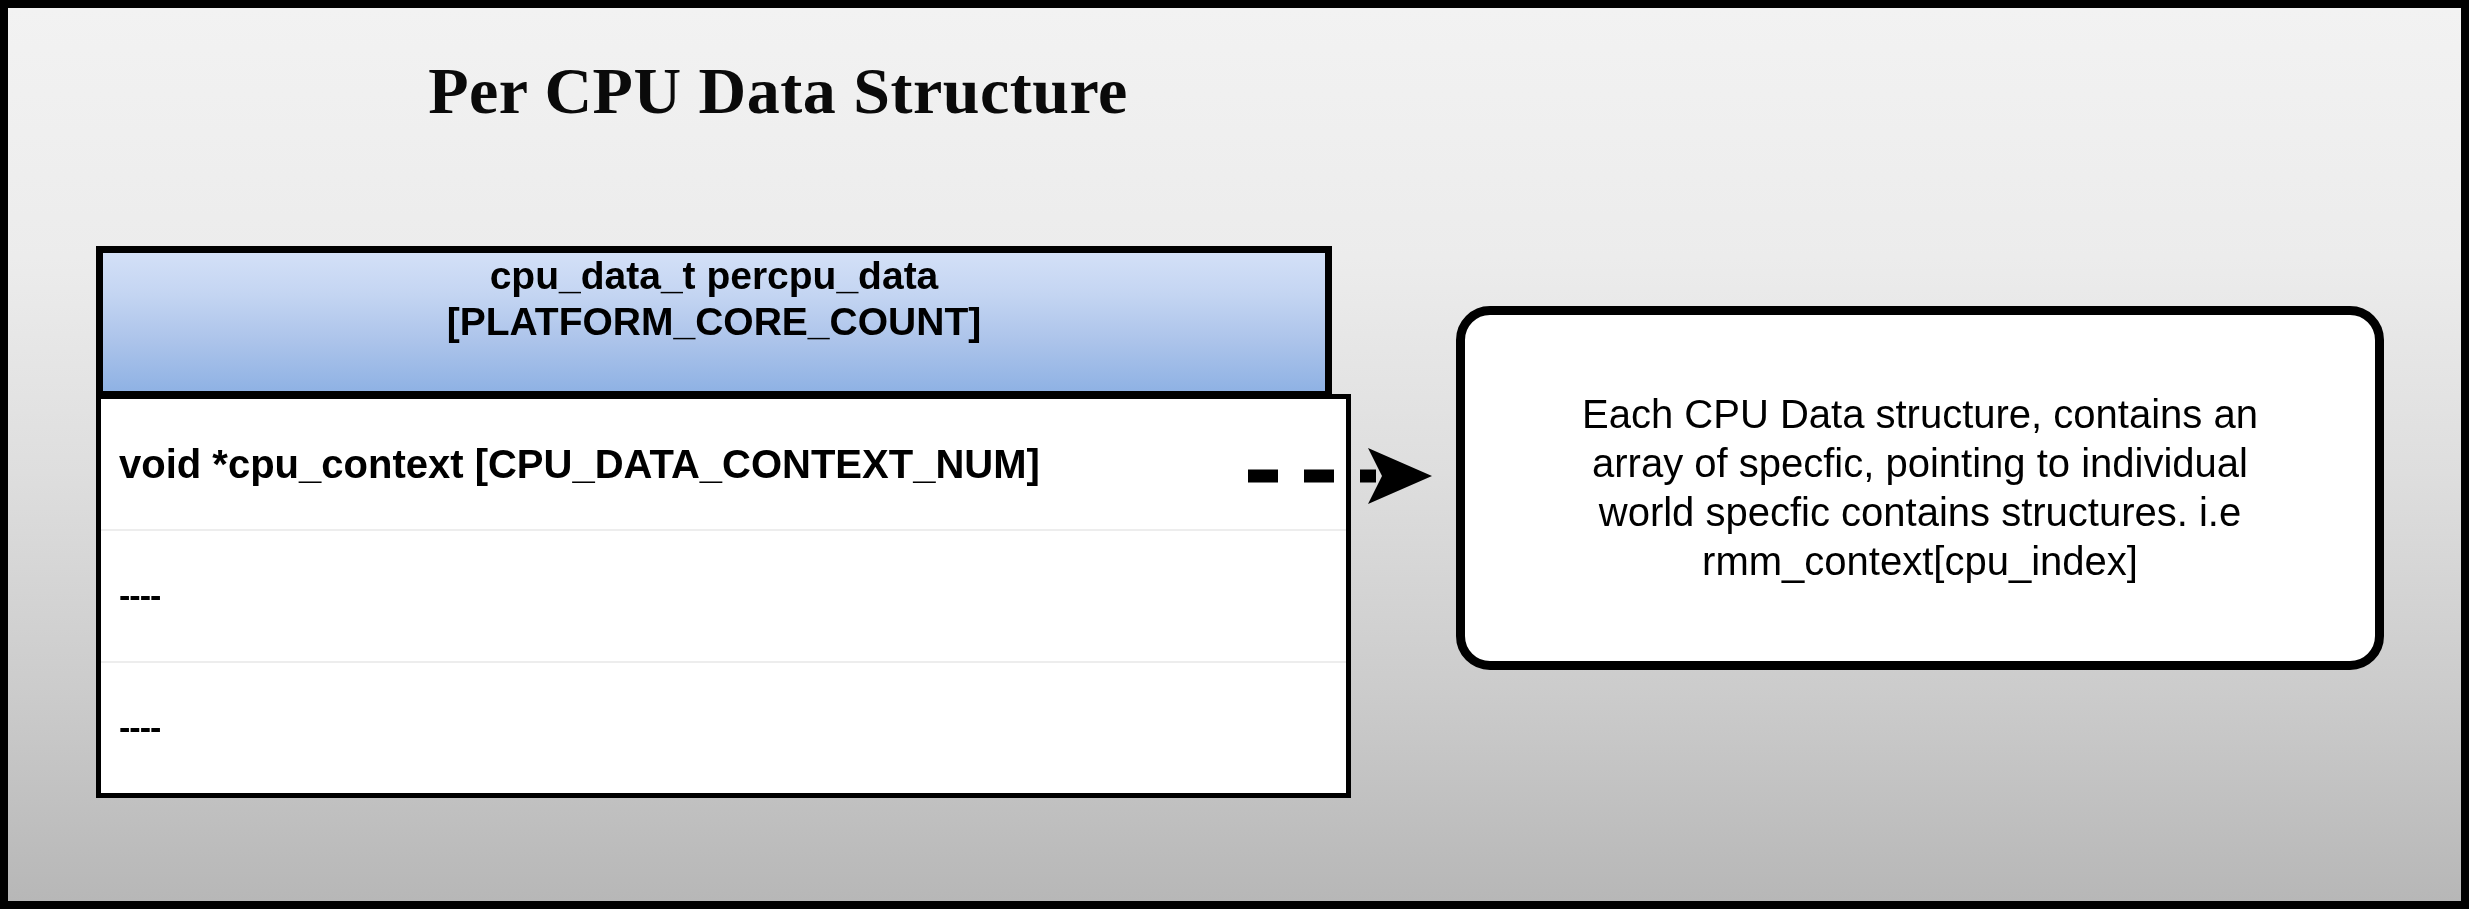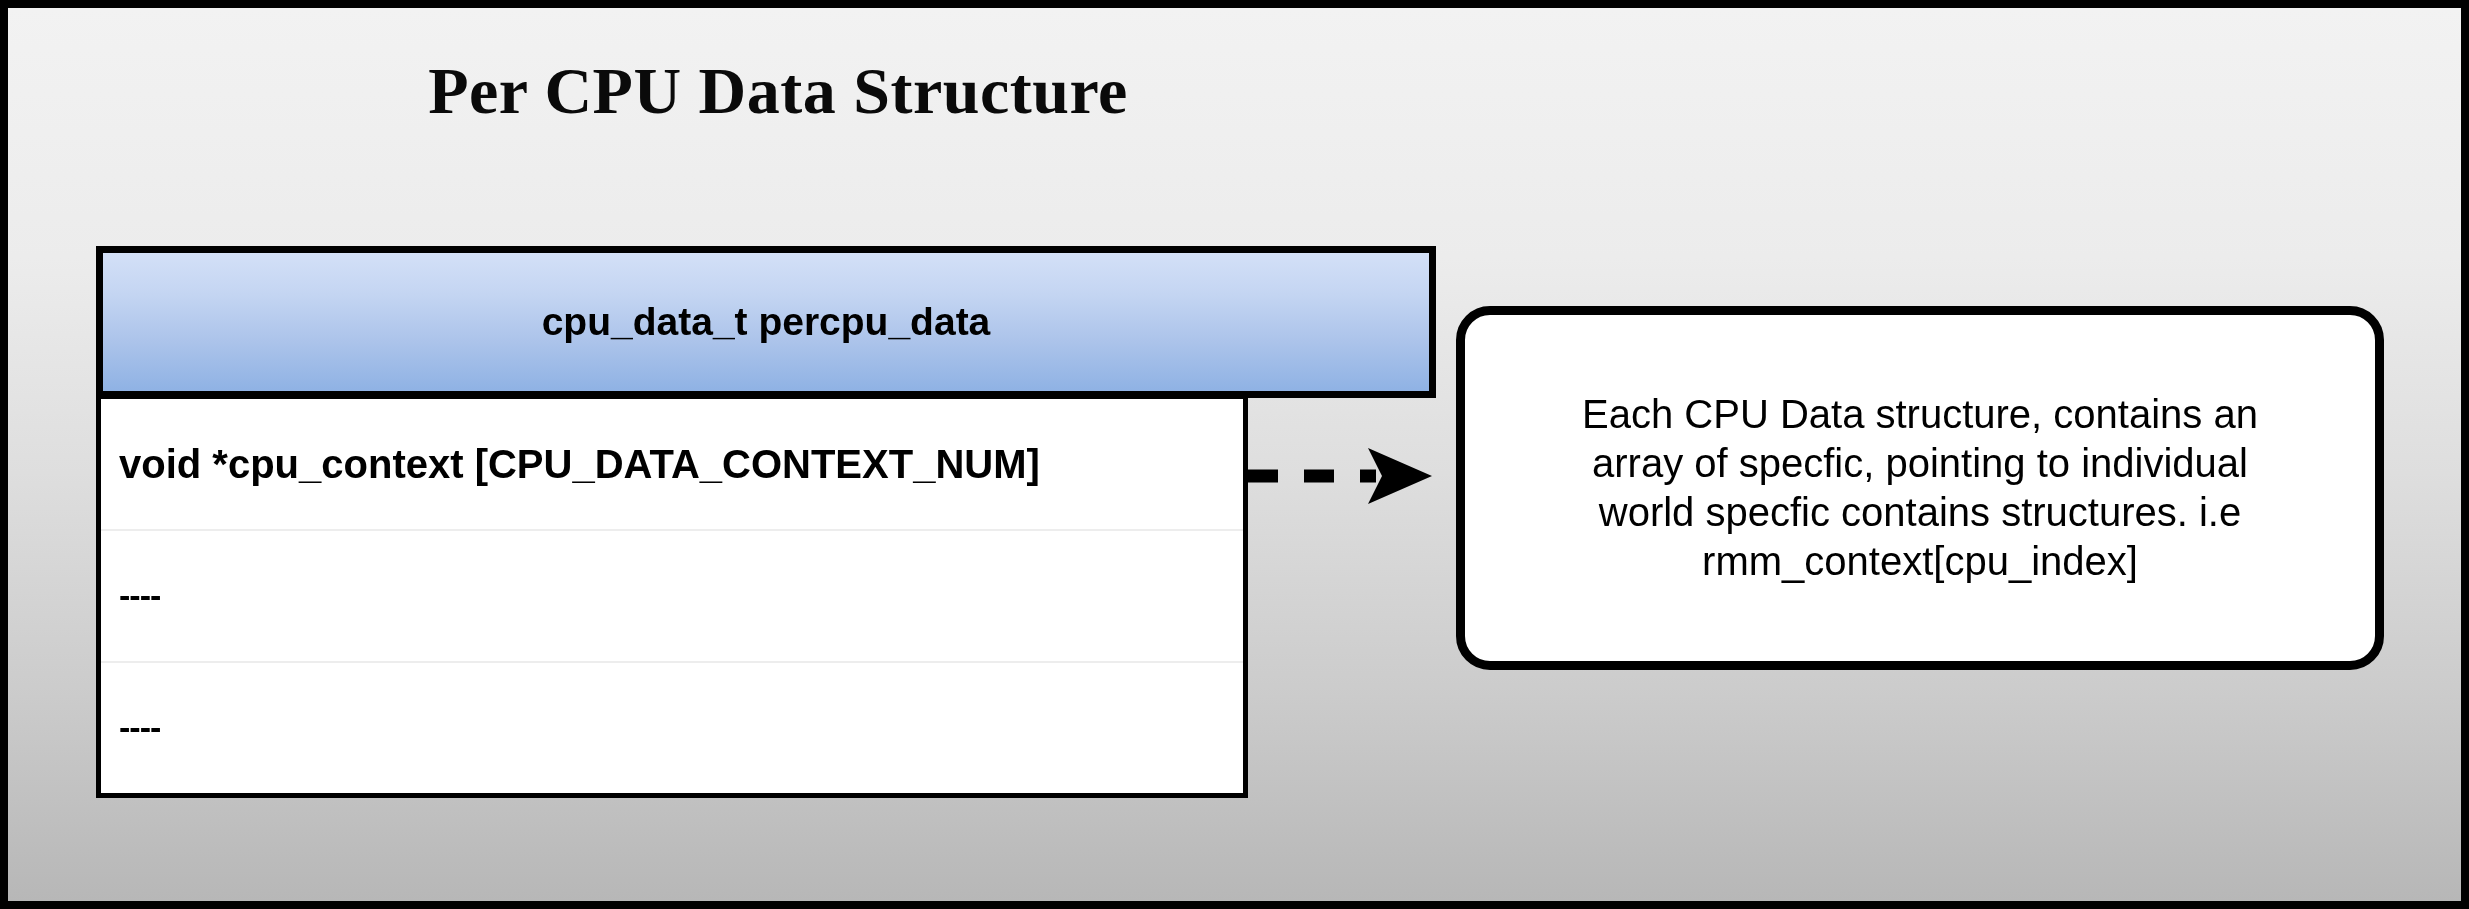--- a/index.html
+++ b/index.html
@@ -42,46 +42,45 @@
     left: 88px;
     top: 238px;
     width: 1152px;
     height: 552px;
   }
 
   #struct-header {
     position: absolute;
     left: 0;
     top: 0;
-    width: 1340px;
+    width: 1236px;
     height: 152px;
     box-sizing: border-box;
     border: 7px solid #000000;
     background: linear-gradient(to bottom, #d3e0f7 0%, #c4d5f2 30%, #abc3ea 65%, #8fb2e4 100%);
     display: flex;
     flex-direction: column;
     align-items: center;
-    justify-content: center;
     text-align: center;
   }
 
   .header-line {
     font-family: "Liberation Sans", "DejaVu Sans", sans-serif;
     font-weight: bold;
     font-size: 39px;
     line-height: 1.18;
     color: #000000;
     white-space: nowrap;
   }
 
   #struct-body {
     position: absolute;
     left: 0;
     top: 148px;
-    width: 1152px;
+    width: 1255px;
     height: 404px;
     box-sizing: border-box;
     border: 5px solid #000000;
     background: #ffffff;
     display: flex;
     flex-direction: column;
   }
 
   .struct-row {
     flex: 1 1 0;
@@ -146,20 +145,21 @@
 <body>
 
 <div id="slide">
 
   <div id="slide-title">Per CPU Data Structure</div>
 
   <div id="struct-table">
 
     <div id="struct-header">
       <div class="header-line">cpu_data_t percpu_data</div>
+      <div class="header-line">[PLATFORM_CORE_COUNT]</div>
     </div>
 
     <div id="struct-body">
 
       <div class="struct-row">
         <span class="struct-row-text">void *cpu_context [CPU_DATA_CONTEXT_NUM]</span>
       </div>
 
       <div class="struct-row muted">
         <span class="struct-row-text">----</span>

